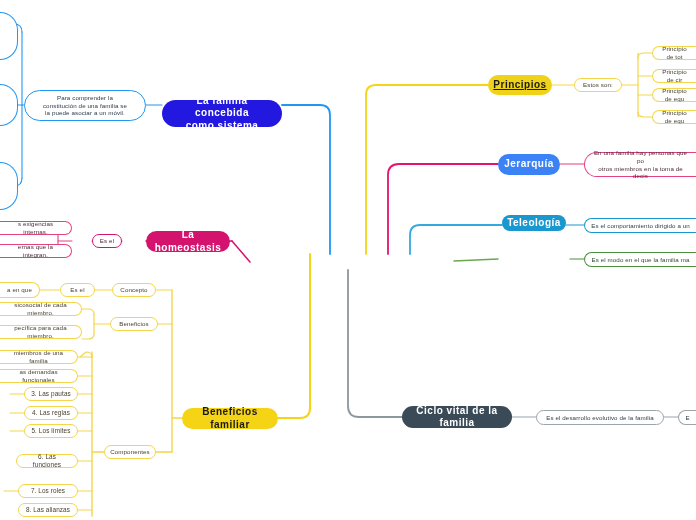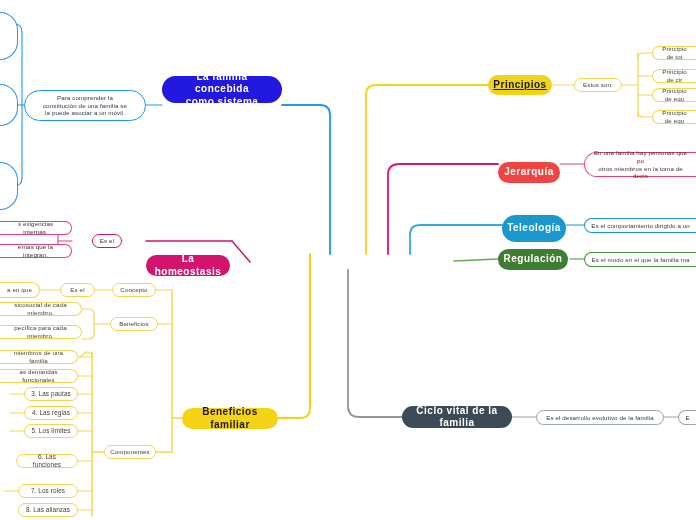--- a/index.html
+++ b/index.html
@@ -38,24 +38,24 @@
   
   .topic{
     color:#ffffff;
     font-weight:bold;
     font-size:10px;
     letter-spacing:.5px;
     padding:0 10px;
     border-radius:999px;
   }
   .topic.blue{background:#2218e0;}
-  .topic.magenta{background:#d4136f;margin-top:24px;}
+  .topic.magenta{background:#d4136f;}
   .topic.yellow{background:#f5d416;color:#1a1a1a;}
   .topic.gold{background:#efd31a;color:#1a1a1a;text-decoration:underline;}
-  .topic.pink{background:#ef4444;margin-top:8px;}
+  .topic.pink{background:#3b82f6;}
   .topic.cyan{background:#1a97cf;}
   .topic.green{background:#3f7d34;}
   .topic.slate{background:#3a4a57;}
 
   
   .leaf{
     background:#ffffff;
     font-size:6.2px;
     color:#333333;
     padding:2px 6px;
@@ -151,21 +151,21 @@
       <path d="M454 261 L498 259" stroke="#6aa84f" stroke-width="1.5"></path>
       <path d="M570 259 L584 259" stroke="#4a8f3c" stroke-width="1.2"></path>
 
       <path d="M348 270 L348 406 Q348 417 359 417 L402 417" stroke="#8d979e" stroke-width="1.8"></path>
       <path d="M512 417 L536 417" stroke="#9aa4ab" stroke-width="1.2"></path>
       <path d="M664 417 L678 417" stroke="#9aa4ab" stroke-width="1.2"></path>
     </g>
   </svg>
 
 
-  <div class="node topic blue" style="left:162px;top:76px;width:120px;height:27px;">La familia concebida
+  <div class="node topic blue" style="left:162px;top:100px;width:120px;height:27px;">La familia concebida
 como sistema</div>
   <div class="node leaf b-blue" style="left:24px;top:90px;width:122px;height:31px;">Para comprender la
 constitución de una familia se
 la puede asociar a un móvil.</div>
   <div class="node leaf b-blue clip-left" style="left:0px;top:12px;width:18px;height:48px;"></div>
   <div class="node leaf b-blue clip-left" style="left:0px;top:84px;width:18px;height:42px;"></div>
   <div class="node leaf b-blue clip-left" style="left:0px;top:162px;width:18px;height:48px;"></div>
 
   <div class="node topic magenta" style="left:146px;top:231px;width:84px;height:21px;">La homeostasis</div>
   <div class="node leaf b-magenta" style="left:92px;top:234px;width:30px;height:14px;">Es el</div>
@@ -197,23 +197,22 @@
   <div class="node leaf b-yellow" style="left:574px;top:78px;width:48px;height:14px;">Estos son:</div>
   <div class="node leaf b-yellow clip-right" style="left:652px;top:46px;width:44px;height:14px;">Principio de tot</div>
   <div class="node leaf b-yellow clip-right" style="left:652px;top:69px;width:44px;height:14px;">Principio de cir</div>
   <div class="node leaf b-yellow clip-right" style="left:652px;top:88px;width:44px;height:14px;">Principio de equ</div>
   <div class="node leaf b-yellow clip-right" style="left:652px;top:110px;width:44px;height:14px;">Principio de equ</div>
 
   <div class="node topic pink" style="left:498px;top:154px;width:62px;height:21px;">Jerarquía</div>
   <div class="node leaf b-pink clip-right" style="left:584px;top:152px;width:112px;height:25px;">En una familia hay personas que po
 otros miembros en la toma de decis</div>
 
-  <div class="node topic cyan" style="left:502px;top:215px;width:64px;height:27px;">Teleología</div>
+  <div class="node topic cyan" style="left:502px;top:215px;width:64px;height:16px;">Teleología</div>
   <div class="node leaf b-cyan clip-right" style="left:584px;top:218px;width:112px;height:15px;">Es el comportamiento dirigido a un</div>
 
-  <div class="node topic green" style="left:498px;top:249px;width:70px;height:21px;">Regulación</div>
   <div class="node leaf b-green clip-right" style="left:584px;top:252px;width:112px;height:15px;">Es el modo en el que la familia ma</div>
 
   <div class="node topic slate" style="left:402px;top:406px;width:110px;height:22px;">Ciclo vital de la familia</div>
   <div class="node leaf b-gray" style="left:536px;top:410px;width:128px;height:15px;">Es el desarrollo evolutivo de la familia</div>
   <div class="node leaf b-gray clip-right" style="left:678px;top:410px;width:18px;height:15px;">E</div>
 
 </div>
 
 </body></html>

